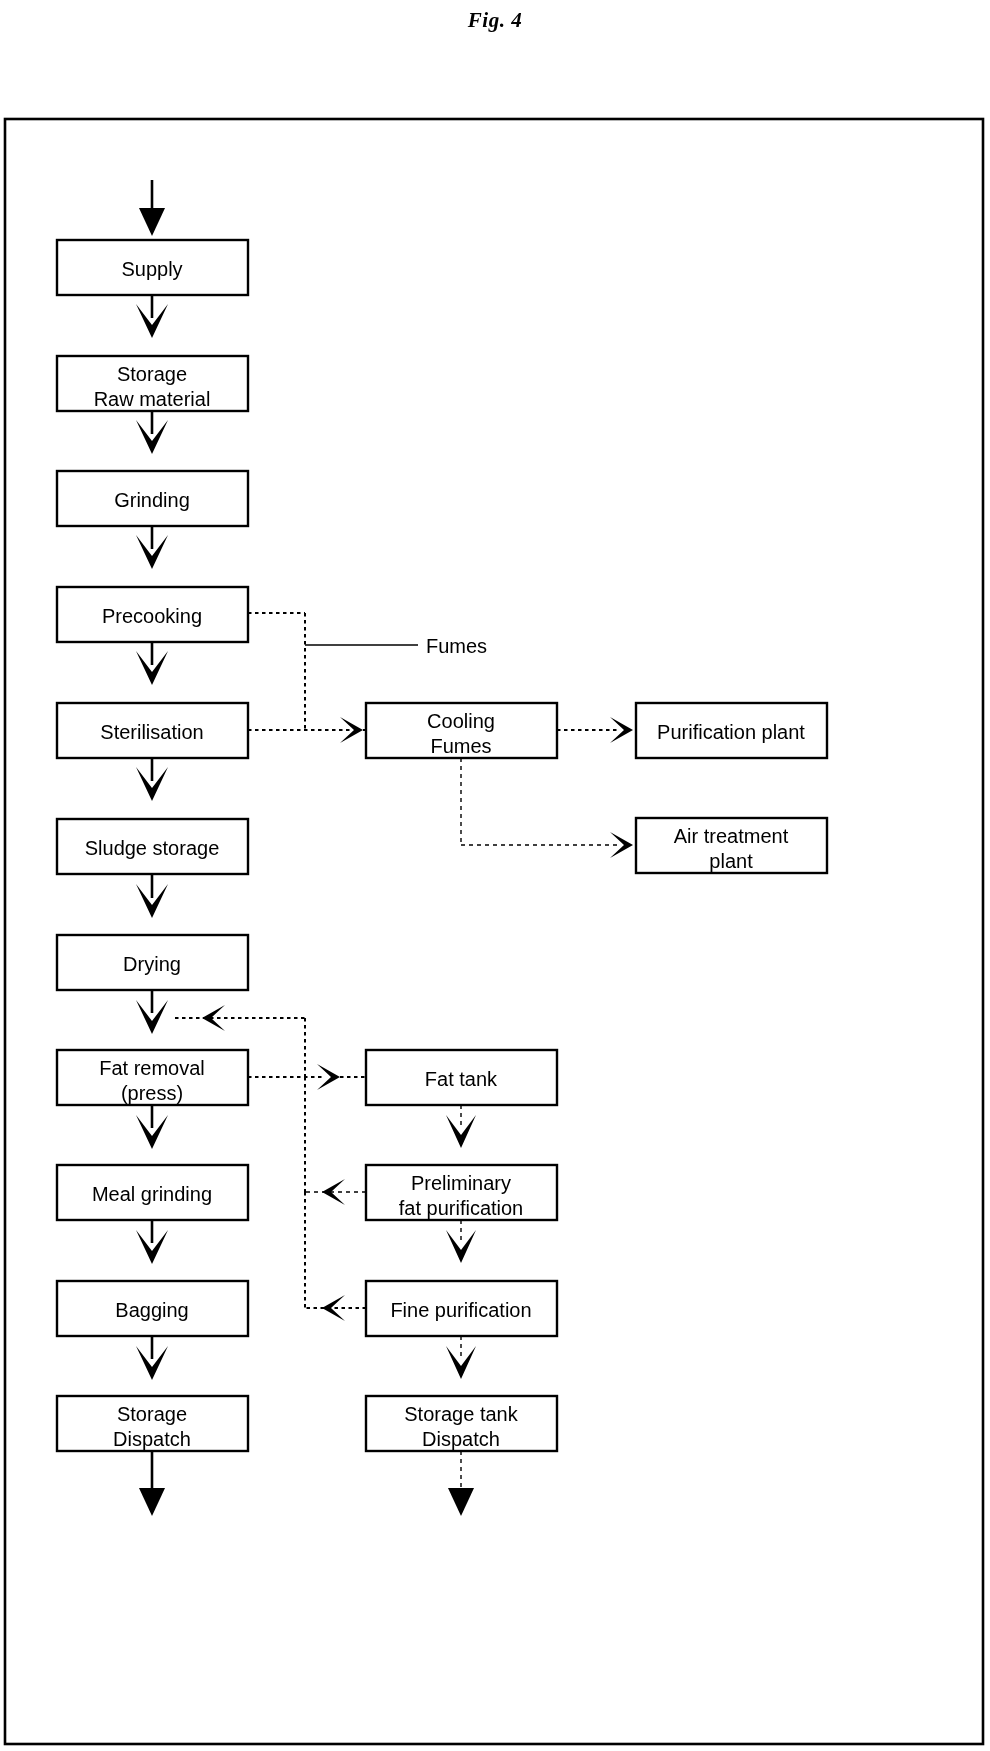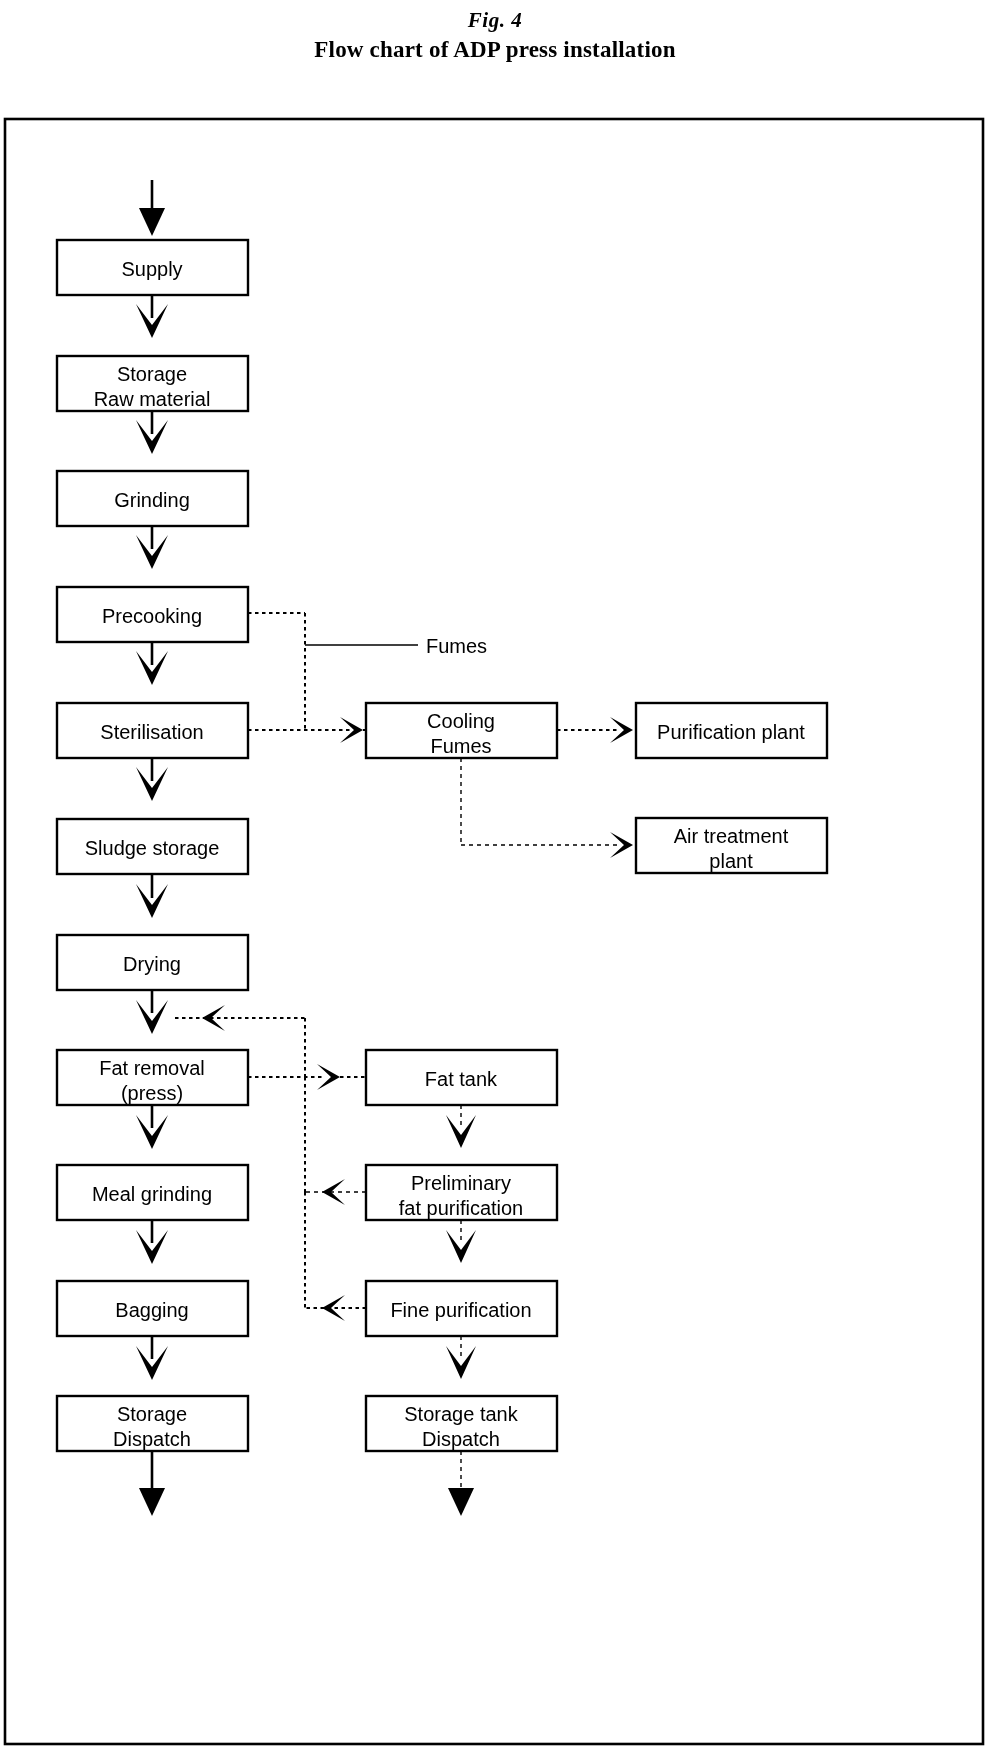--- a/index.html
+++ b/index.html
@@ -96,21 +96,20 @@
     stroke: none;
   }
 </style>
 </head>
 <body>
 
 <div id="figure-root">
 
   <div class="fig-title-block">
     <div class="fig-number">Fig. 4</div>
-    <div class="fig-caption">Flow chart of ADP press installation</div>
   </div>
 
   <svg id="flow-svg" viewBox="0 0 990 1751">
 
     <rect class="outer-frame" x="5" y="119" width="978" height="1625"></rect>
 
     <line class="solid-line" x1="152" y1="180" x2="152" y2="210"></line>
     <polygon class="tri-solid" points="139,208 165,208 152,236"></polygon>
 
     <rect class="nodebox" x="57" y="240" width="191" height="55"></rect>

